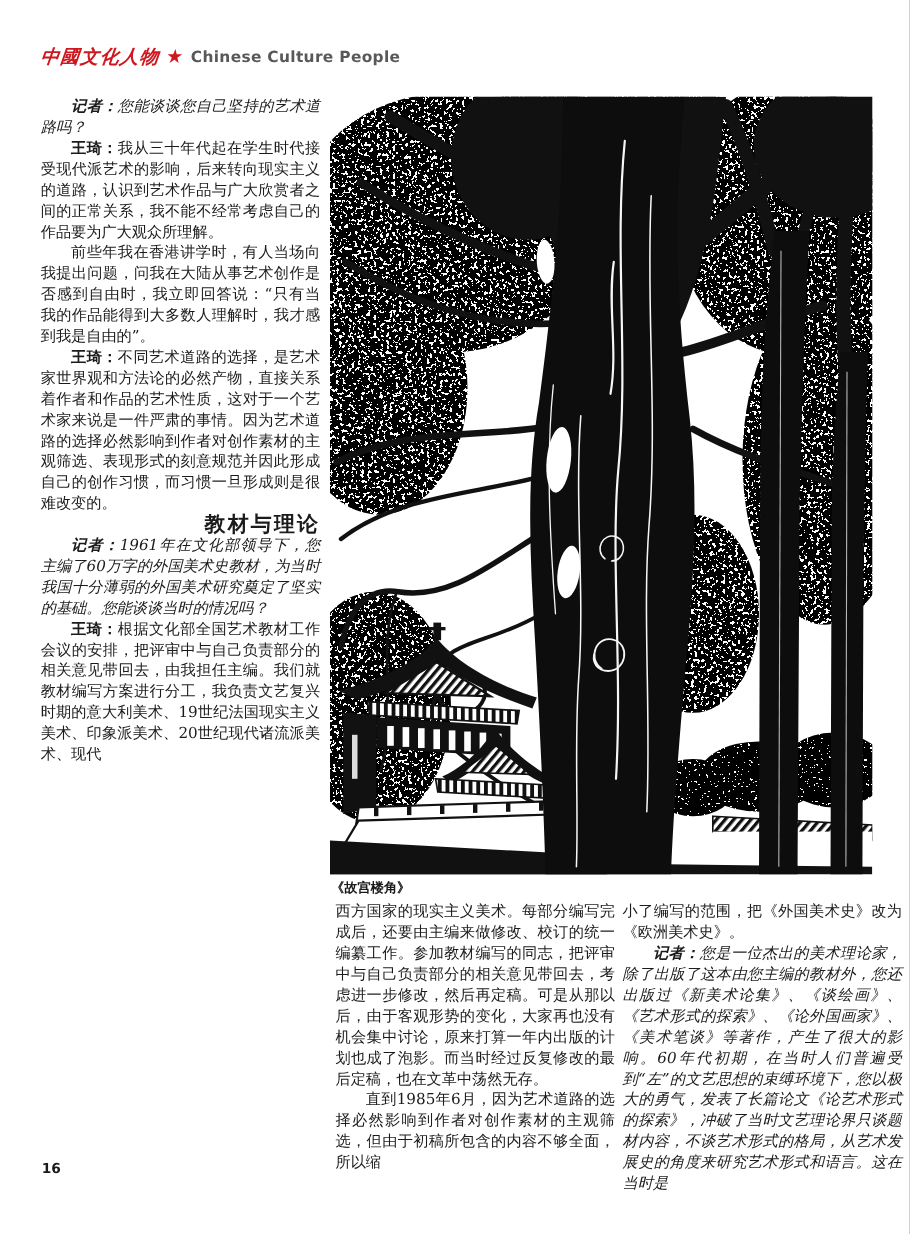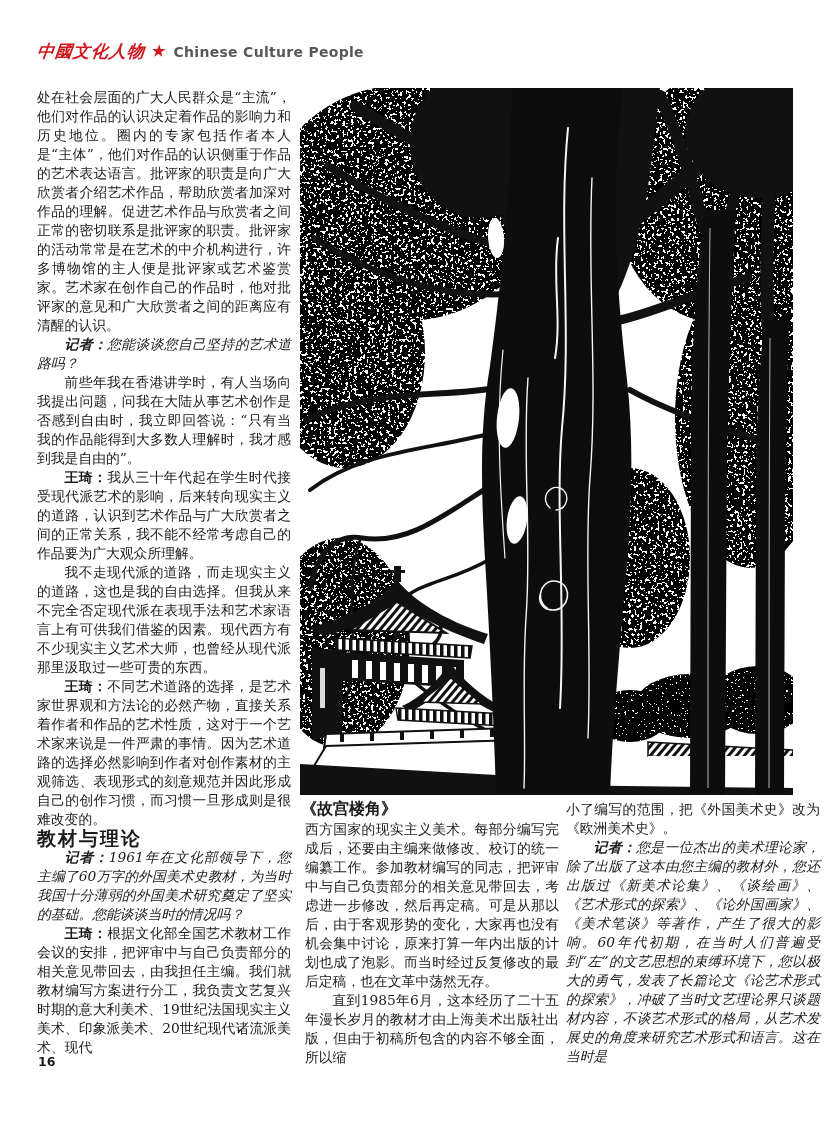--- a/index.html
+++ b/index.html
@@ -12,49 +12,47 @@
   .logo-star{color:#ce171e;font-size:15px;line-height:1;font-style:normal;}
   .logo-en{color:#57585a;font-weight:bold;font-size:14px;font-family:"DejaVu Sans",sans-serif;letter-spacing:.3px;}
   
   .col{position:absolute;width:254px;font-size:13.8px;line-height:19px;text-align:justify;}
   .col p{margin:0;text-indent:2em;}
   .col p.noind{text-indent:0;}
   .col p.q{font-style:italic;}
   .spk{font-weight:bold;margin-top:37px;}
   #col1{left:37px;top:88px;}
   #col2{left:305px;top:820px;}
-  #col3{left:566px;top:800px;}
+  #col3{left:566px;top:820px;}
   .sect{font-family:"DejaVu Sans",sans-serif;font-weight:bold;font-size:19px;letter-spacing:2px;
-        text-align:left;text-indent:0 !important;margin:13px 0 11px 0;font-style:normal;}
+        text-align:right;text-indent:0 !important;margin:13px 0 11px 0;font-style:normal;}
   
   .art{position:absolute;left:300px;top:88px;width:493px;height:707px;background:#fff;}
   .caption{position:absolute;left:301px;top:799px;font-family:Liberation Sans, sans-serif;
-           font-weight:bold;font-size:16px;}
+           font-weight:bold;font-size:12px;}
   
   .footer{position:absolute;left:38px;top:1054px;font-family:"DejaVu Sans",sans-serif;
           font-size:12.5px;color:#1a1a1a;display:flex;gap:8px;align-items:flex-end;}
   .pageno{font-weight:bold;}
 </style>
 </head>
 <body>
 
 <div class="page">
 
   <div class="masthead">
     <span class="logo-cn">中國文化人物</span>
     <span class="logo-cn logo-star">★</span>
     <span class="logo-en">Chinese Culture People</span>
   </div>
 
   <div class="col" id="col1">
-    <p class="noind"><span>处在社会层面的广大人民群众是“主流”，他们对作品的认识决定着作品的影响力和历史地位。圈内的专家包括作者本人是“主体”，他们对作品的认识侧重于作品的艺术表达语言。批评家的职责是向广大欣赏者介绍艺术作品，帮助欣赏者加深对作品的理解。促进艺术作品与欣赏者之间正常的密切联系是批评家的职责。批评家的活动常常是在艺术的中介机构进行，许多博物馆的主人便是批评家或艺术鉴赏家。艺术家在创作自己的作品时，他对批评家的意见和广大欣赏者之间的距离应有清醒的认识。</span></p>
     <p class="q"><span class="spk">记者：</span><span>您能谈谈您自己坚持的艺术道路吗？</span></p>
+    <p><span class="spk">王琦：</span><span>我从三十年代起在学生时代接受现代派艺术的影响，后来转向现实主义的道路，认识到艺术作品与广大欣赏者之间的正常关系，我不能不经常考虑自己的作品要为广大观众所理解。</span></p>
     <p><span>前些年我在香港讲学时，有人当场向我提出问题，问我在大陆从事艺术创作是否感到自由时，我立即回答说：“只有当我的作品能得到大多数人理解时，我才感到我是自由的”。</span></p>
-    <p><span class="spk">王琦：</span><span>我从三十年代起在学生时代接受现代派艺术的影响，后来转向现实主义的道路，认识到艺术作品与广大欣赏者之间的正常关系，我不能不经常考虑自己的作品要为广大观众所理解。</span></p>
-    <p><span>我不走现代派的道路，而走现实主义的道路，这也是我的自由选择。但我从来不完全否定现代派在表现手法和艺术家语言上有可供我们借鉴的因素。现代西方有不少现实主义艺术大师，也曾经从现代派那里汲取过一些可贵的东西。</span></p>
     <p><span class="spk">王琦：</span><span>不同艺术道路的选择，是艺术家世界观和方法论的必然产物，直接关系着作者和作品的艺术性质，这对于一个艺术家来说是一件严肃的事情。因为艺术道路的选择必然影响到作者对创作素材的主观筛选、表现形式的刻意规范并因此形成自己的创作习惯，而习惯一旦形成则是很难改变的。</span></p>
     <p class="sect">教材与理论</p>
     <p class="q"><span class="spk">记者：</span><span>1961年在文化部领导下，您主编了60万字的外国美术史教材，为当时我国十分薄弱的外国美术研究奠定了坚实的基础。您能谈谈当时的情况吗？</span></p>
     <p><span class="spk">王琦：</span><span>根据文化部全国艺术教材工作会议的安排，把评审中与自己负责部分的相关意见带回去，由我担任主编。我们就教材编写方案进行分工，我负责文艺复兴时期的意大利美术、19世纪法国现实主义美术、印象派美术、20世纪现代诸流派美术、现代</span></p>
   </div>
 
   <div class="art">
     <svg width="493" height="707" viewBox="0 0 493 707" xmlns="http://www.w3.org/2000/svg">
       <defs>
         <filter id="leaf" x="-10%" y="-10%" width="120%" height="120%">
@@ -189,21 +187,21 @@
         <path d="M410,140 C408,300 408,500 408,700" stroke="#ffffff" stroke-width="1" opacity="0.7" fill="none"></path>
         <path d="M470,250 C469,400 469,550 469,700" stroke="#ffffff" stroke-width="1" opacity="0.7" fill="none"></path>
       </g>
     </svg>
   </div>
 
   <div class="caption">《故宫楼角》</div>
 
   <div class="col" id="col2">
     <p class="noind"><span>西方国家的现实主义美术。每部分编写完成后，还要由主编来做修改、校订的统一编纂工作。参加教材编写的同志，把评审中与自己负责部分的相关意见带回去，考虑进一步修改，然后再定稿。可是从那以后，由于客观形势的变化，大家再也没有机会集中讨论，原来打算一年内出版的计划也成了泡影。而当时经过反复修改的最后定稿，也在文革中荡然无存。</span></p>
-    <p><span>直到1985年6月，这本经历了二十五年漫长岁月的教材才由上海美术出版社出版，但由于初稿所包含的内容不够全面，所以缩</span></p>
+    <p><span>直到1985年6月，因为艺术道路的选择必然影响到作者对创作素材的主观筛选，但由于初稿所包含的内容不够全面，所以缩</span></p>
   </div>
 
   <div class="col" id="col3">
     <p class="noind"><span>小了编写的范围，把《外国美术史》改为《欧洲美术史》。</span></p>
     <p class="q"><span class="spk">记者：</span><span>您是一位杰出的美术理论家，除了出版了这本由您主编的教材外，您还出版过《新美术论集》、《谈绘画》、《艺术形式的探索》、《论外国画家》、《美术笔谈》等著作，产生了很大的影响。60年代初期，在当时人们普遍受到“左”的文艺思想的束缚环境下，您以极大的勇气，发表了长篇论文《论艺术形式的探索》，冲破了当时文艺理论界只谈题材内容，不谈艺术形式的格局，从艺术发展史的角度来研究艺术形式和语言。这在当时是</span></p>
   </div>
 
   <div class="footer">
     <span class="pageno">16</span>
   </div>

